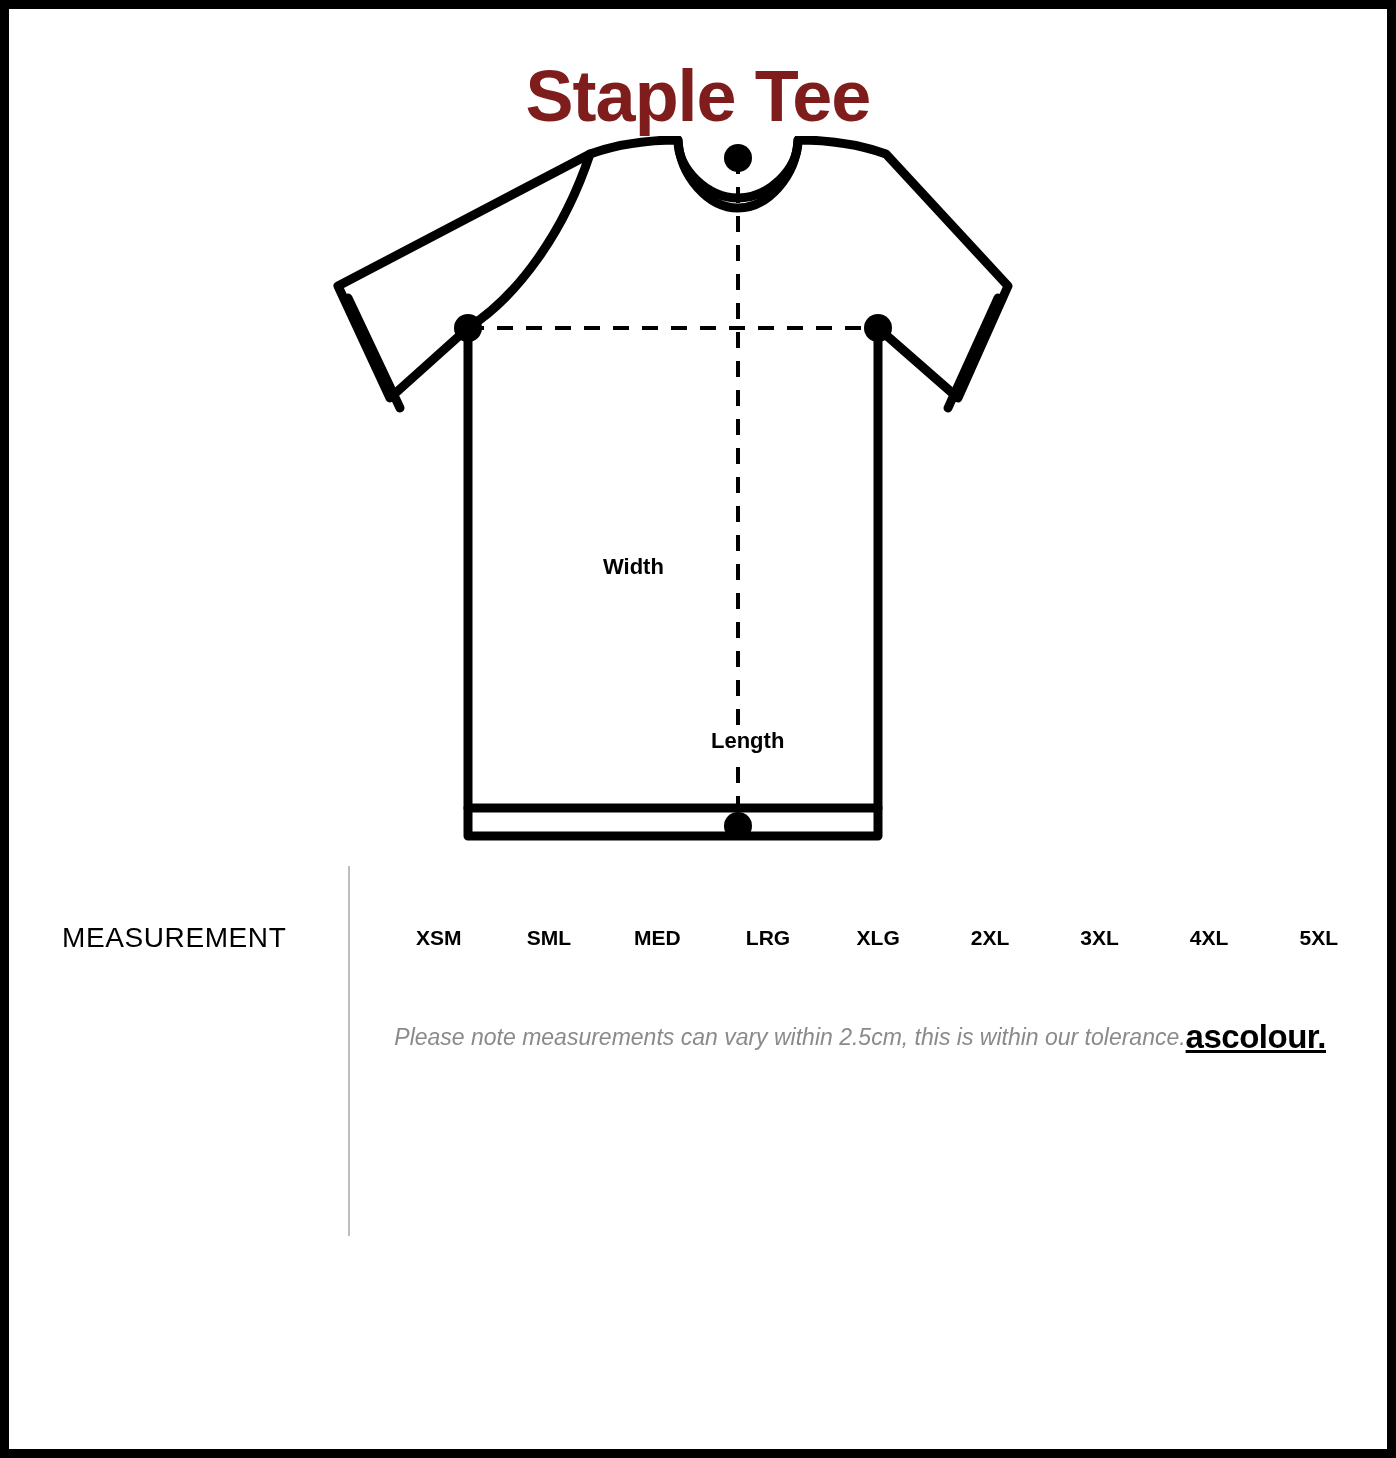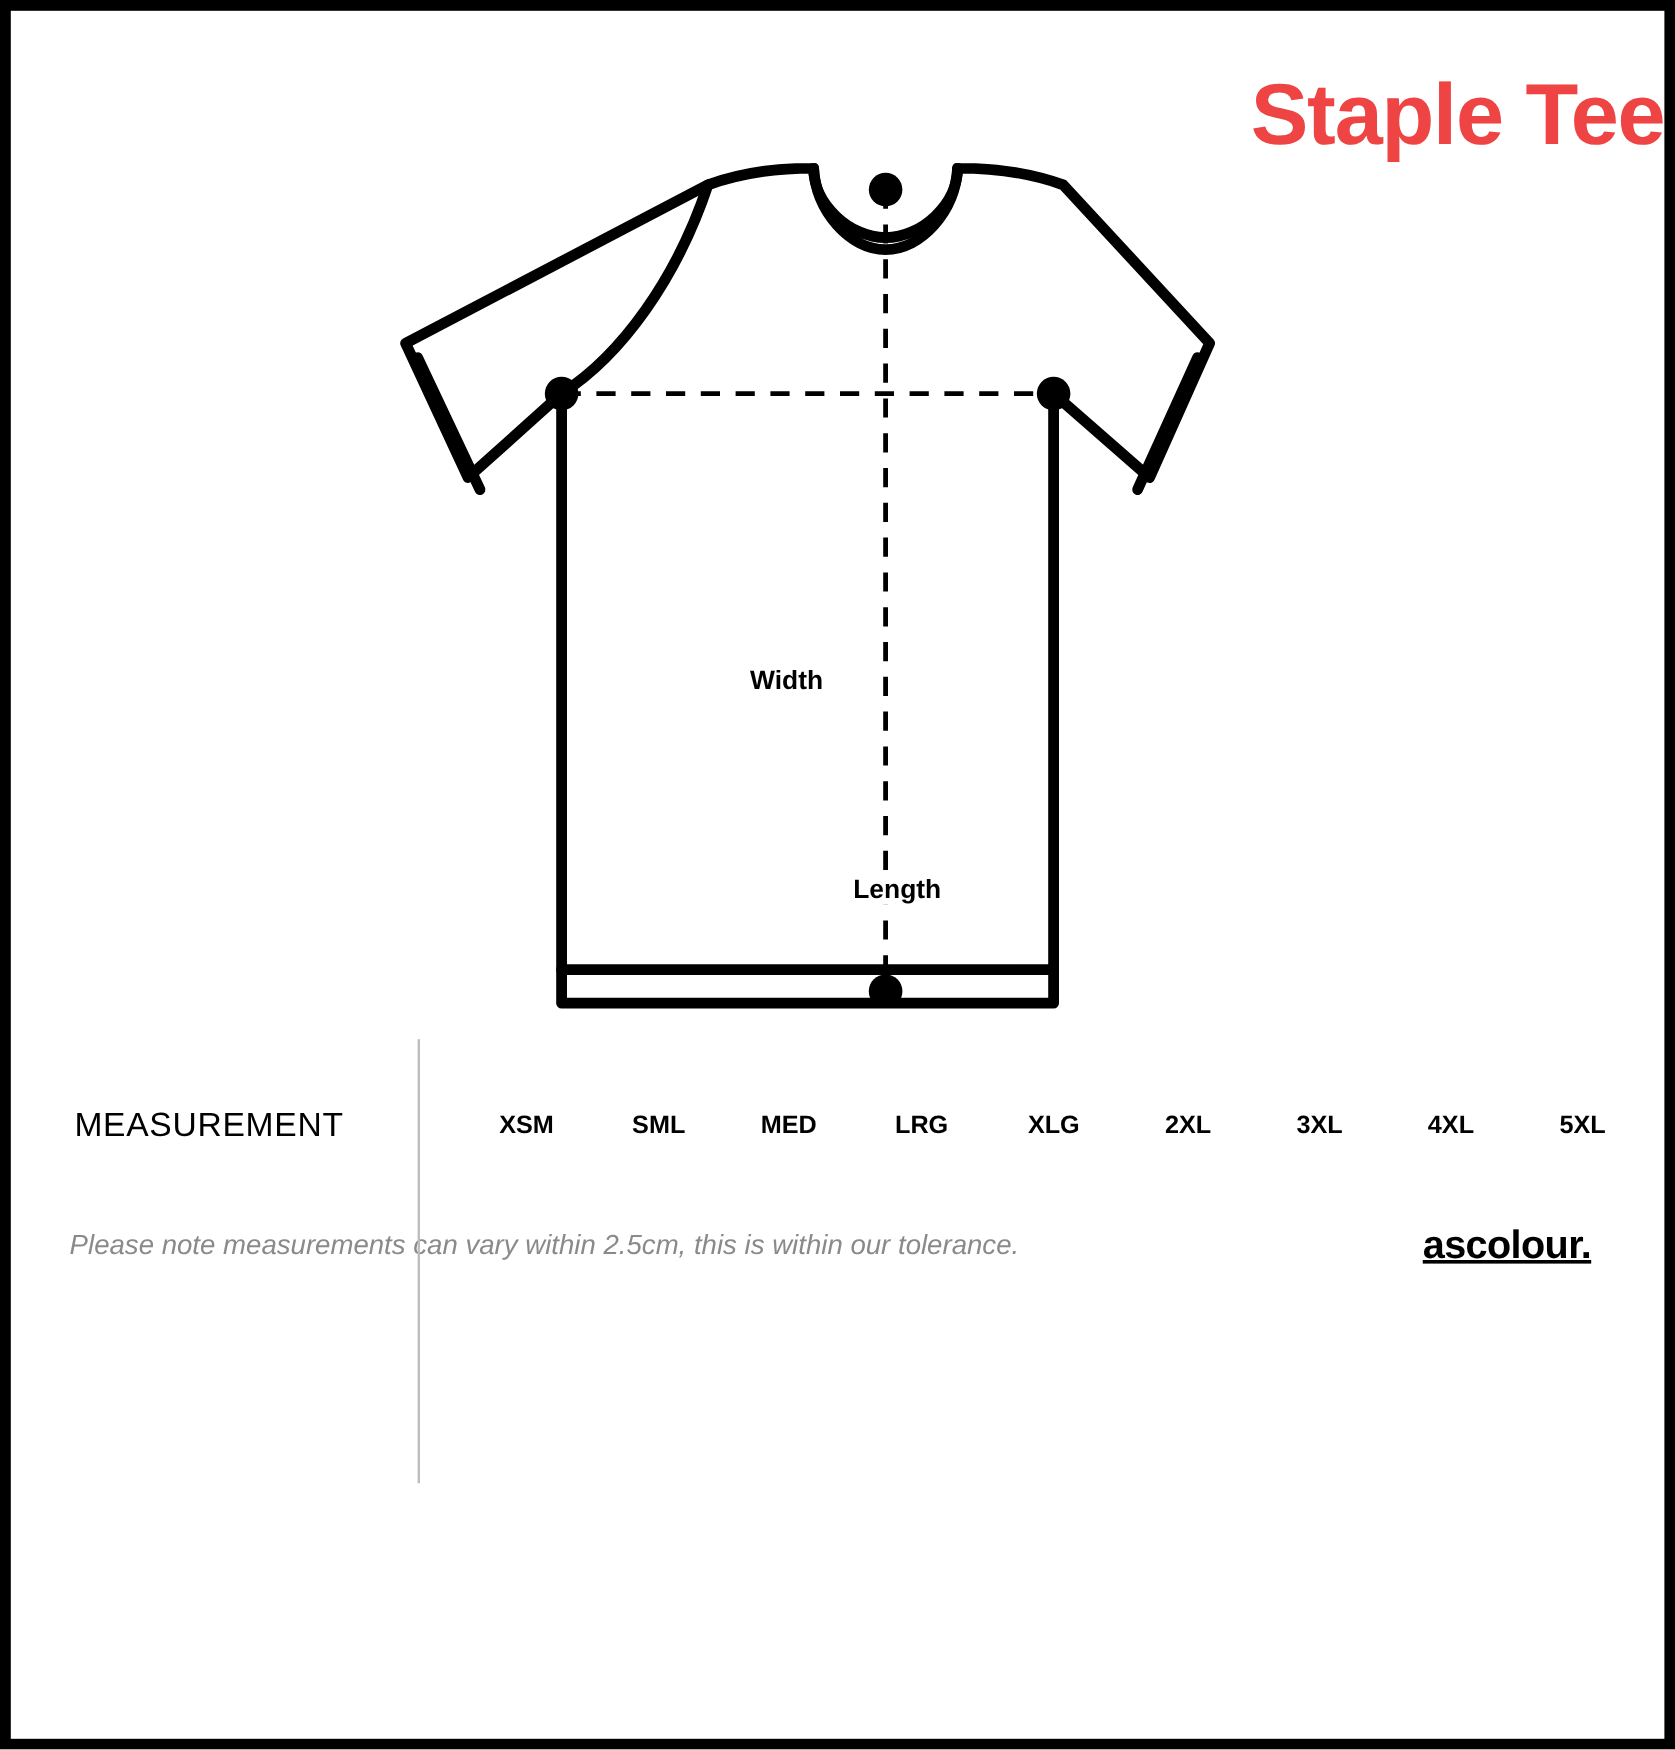--- a/index.html
+++ b/index.html
@@ -13,25 +13,25 @@
   #page {
     position: relative;
     width: 1396px;
     height: 1458px;
     background: #ffffff;
     border: 9px solid #000000;
     box-sizing: border-box;
     overflow: hidden;
   }
   .title {
-    text-align: right;
+    text-align: center;
     font-size: 72px;
     font-weight: bold;
     letter-spacing: -1px;
-    color: #ef4444;
+    color: #7f1d1d;
     margin-top: 48px;
     line-height: 1.1;
   }
   .diagram-wrap {
     position: relative;
     width: 100%;
     height: 760px;
   }
   .diagram-wrap svg {
     display: block;
@@ -39,21 +39,21 @@
   }
   .label-width, .label-length {
     position: absolute;
     font-size: 22px;
     font-weight: bold;
     color: #000000;
     background: #ffffff;
     padding: 0 8px;
   }
   .label-width {
-    left: 608px;
+    left: 586px;
     top: 418px;
   }
   .label-length {
     left: 694px;
     top: 592px;
   }
 
   
   .table-area {
     position: relative;
@@ -96,24 +96,23 @@
     position: absolute;
     left: 290px;
     top: -30px;
     width: 2px;
     background: #bdbdbd;
     height: 370px;
   }
   .footer {
     display: flex;
     align-items: center;
-    justify-content: space-between;
+    justify-content: flex-end;
     width: 1280px;
     margin: 38px auto 15px auto;
-    gap: 41px;
   }
   .note {
     font-style: italic;
     color: #8a8a8a;
     font-size: 23px;
   }
   .brand {
     font-size: 33px;
     font-weight: bold;
     color: #000000;

